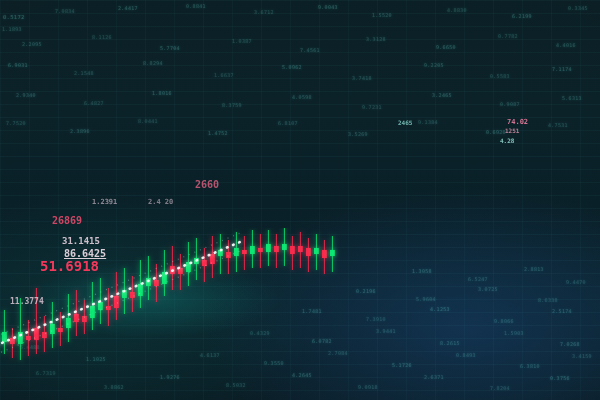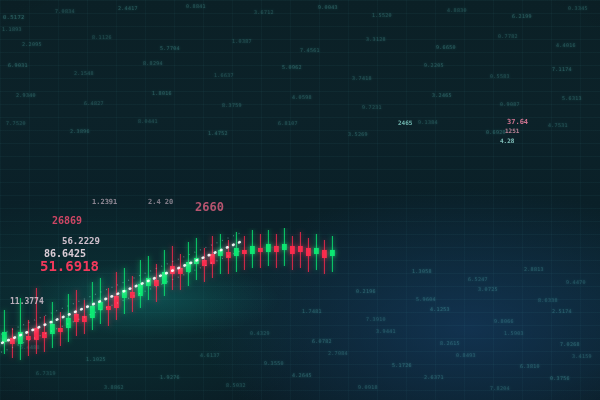--- a/index.html
+++ b/index.html
@@ -429,28 +429,28 @@
           <rect x="340" y="22" width="4.8" height="6" fill="#1fe57a" opacity="0.95"></rect>
         </g>
         <line x1="0" y1="120" x2="250" y2="14" stroke="#ffffff" stroke-width="2.6" stroke-linecap="round" stroke-dasharray="0.6 6" opacity="0.92" filter="drop-shadow(0 0 2px rgba(255,255,255,.8))"></line>
         <line x1="0" y1="111" x2="250" y2="5" stroke="rgba(180,255,245,0.35)" stroke-width="1.2" stroke-dasharray="1 5"></line>
         <line x1="0" y1="129" x2="250" y2="23" stroke="rgba(180,255,245,0.35)" stroke-width="1.2" stroke-dasharray="1 5"></line>
       </svg>
   </div>
 
 
   <div id="overlay-layer">
-      <div class="overlay-num" style="left: 62px; top: 236px; font-size: 9px; color: rgb(239, 217, 230); opacity: 0.85;">56.2229</div>
-      <div class="overlay-num" style="left: 44px; top: 248px; font-size: 10px; color: rgb(242, 223, 233); opacity: 0.9;">86.6425</div>
+      <div class="overlay-num" style="left: 62px; top: 236px; font-size: 9px; color: rgb(239, 217, 230); opacity: 0.85;">31.1415</div>
+      <div class="overlay-num" style="left: 64px; top: 248px; font-size: 10px; color: rgb(242, 223, 233); opacity: 0.9; text-decoration: underline;">86.6425</div>
       <div class="overlay-num" style="left: 10px; top: 250px; font-size: 8px; color: rgb(231, 207, 221); opacity: 0.8; margin-top: 47px;">11.3774</div>
       <div class="overlay-num" style="left: 40px; top: 258px; font-size: 14px; color: rgb(255, 58, 94); opacity: 0.95;">51.6918</div>
       <div class="overlay-num" style="left: 92px; top: 198px; font-size: 7px; color: rgb(227, 201, 216); opacity: 0.6;">1.2391</div>
       <div class="overlay-num" style="left: 148px; top: 198px; font-size: 7px; color: rgb(224, 198, 213); opacity: 0.55;">2.4 20</div>
-      <div class="overlay-num" style="left: 195px; top: 200px; font-size: 12px; color: rgb(255, 106, 141); opacity: 0.7;">2660</div>
+      <div class="overlay-num" style="left: 195px; top: 179px; font-size: 10px; color: rgb(255, 106, 141); opacity: 0.7;">2660</div>
       <div class="overlay-num" style="left: 52px; top: 215px; font-size: 10px; color: rgb(255, 79, 115); opacity: 0.8;">26869</div>
-      <div class="overlay-num" style="left: 507px; top: 118px; font-size: 7px; color: rgb(255, 136, 170); opacity: 0.8;">37.64</div>
+      <div class="overlay-num" style="left: 507px; top: 118px; font-size: 7px; color: rgb(255, 136, 170); opacity: 0.8;">74.02</div>
       <div class="overlay-num" style="left: 505px; top: 127px; font-size: 6px; color: rgb(255, 168, 192); opacity: 0.7;">1251</div>
       <div class="overlay-num" style="left: 500px; top: 137px; font-size: 6px; color: rgb(159, 233, 224); opacity: 0.8;">4.28</div>
       <div class="overlay-num" style="left: 398px; top: 119px; font-size: 6px; color: rgb(143, 229, 218); opacity: 0.75;">2465</div>
     </div>
 
   <div class="vignette"></div>
 </div>
 
 </body></html>

